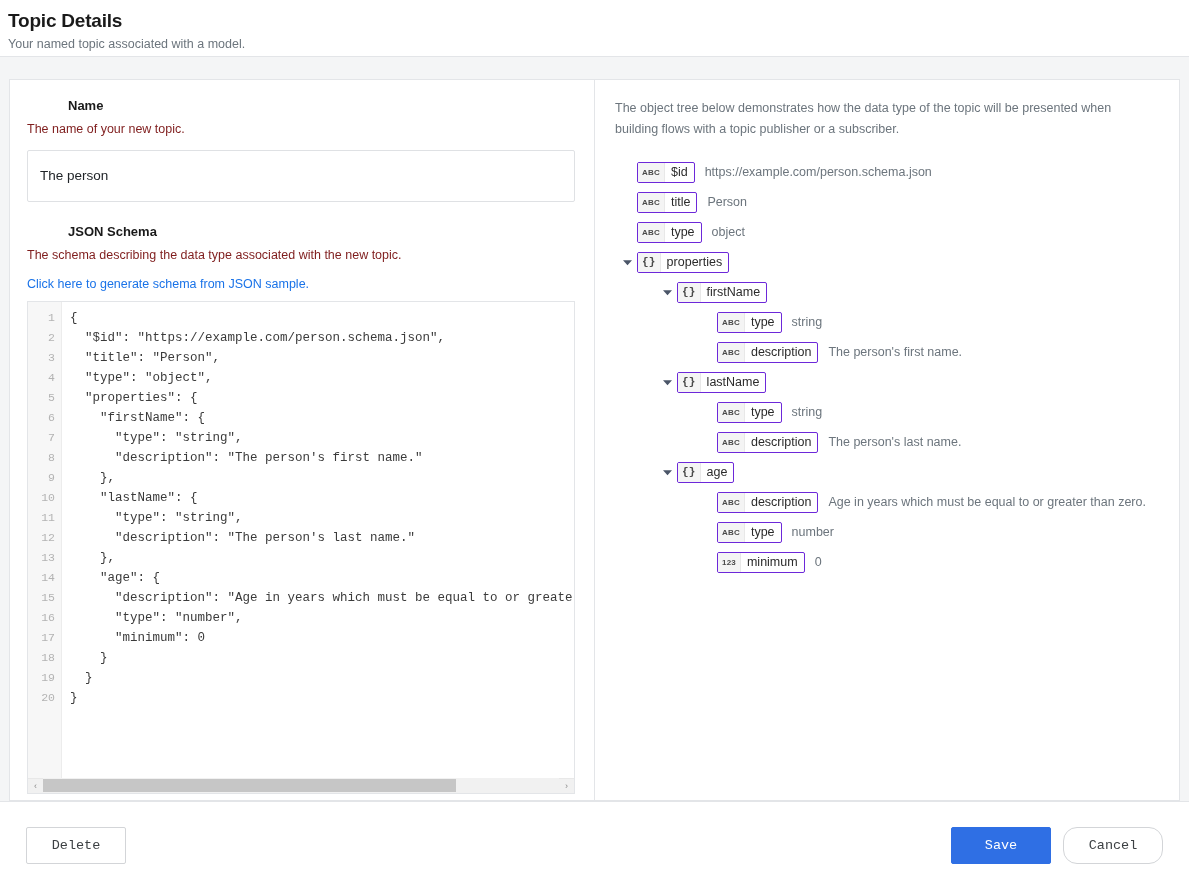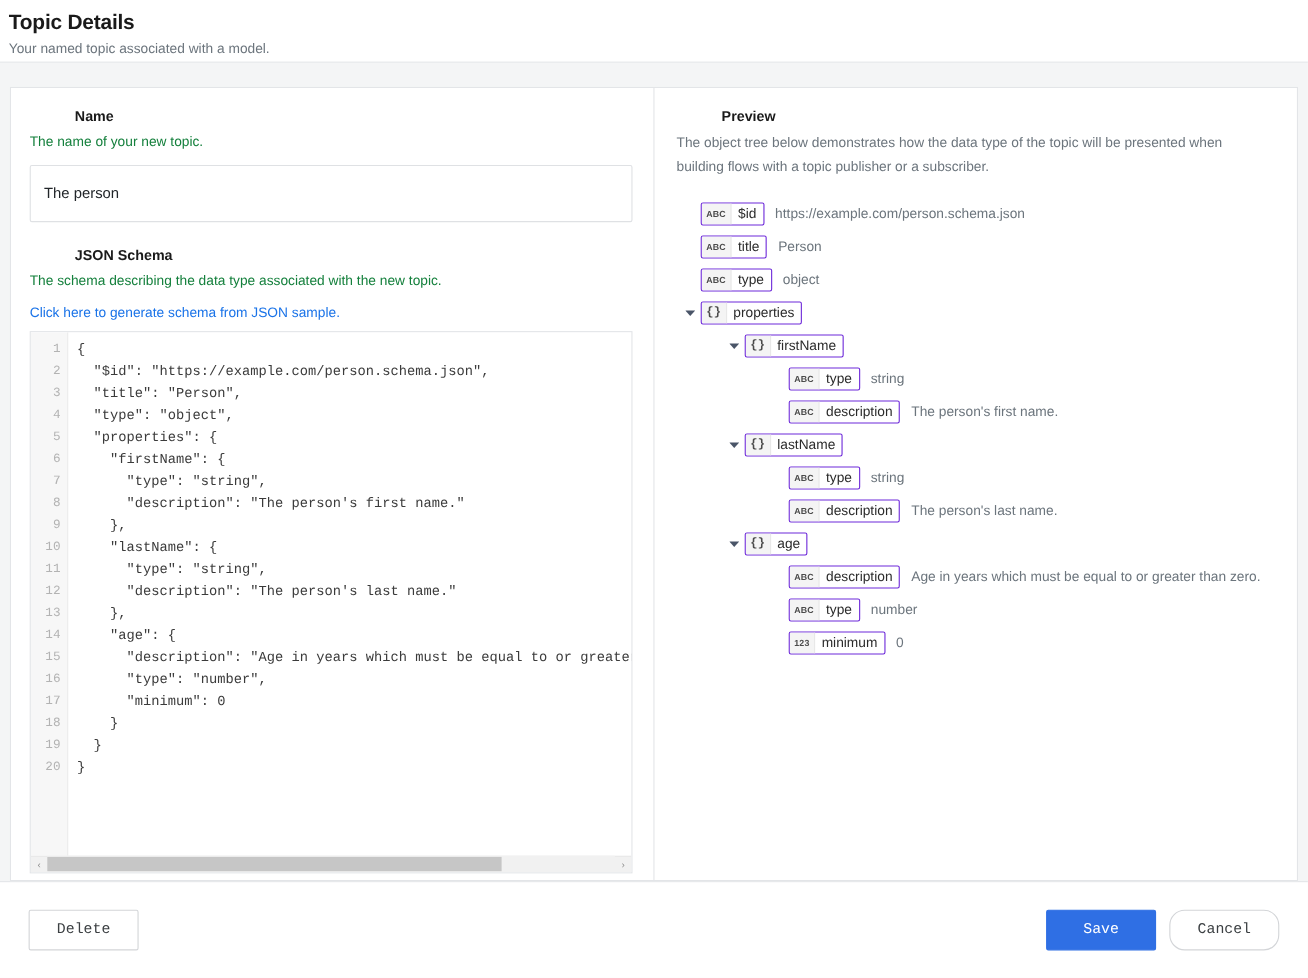--- a/index.html
+++ b/index.html
@@ -57,21 +57,21 @@
 
   .field-label {
     font-size: 13px;
     font-weight: bold;
     color: #1a1a1a;
     margin-bottom: 7px;
     padding-left: 41px;
   }
   .field-help {
     font-size: 12.5px;
-    color: #15803d;
+    color: #7f1d1d;
     margin-bottom: 11px;
     line-height: 1.5;
   }
   .link {
     font-size: 12.5px;
     color: #1a73e8;
     text-decoration: none;
     cursor: pointer;
     display: inline-block;
     margin-bottom: 10px;
@@ -298,21 +298,20 @@
           <div class="scroll-arrow">‹</div>
           <div class="scroll-track">
             <div class="scroll-thumb" style="width: 80%;"></div>
           </div>
           <div class="scroll-arrow">›</div>
         </div>
       </div>
     </div>
 
     <div class="panel-right">
-      <div class="field-label">Preview</div>
       <div class="preview-desc">The object tree below demonstrates how the data type of the topic will be presented when building flows with a topic publisher or a subscriber.</div>
       <div class="tree">
           <div class="tree-row" style="padding-left: 0px;">
             <div class="tw-arrow"></div>
             <div class="chip">
               <div class="chip-badge">ABC</div>
               <div class="chip-key">$id</div>
             </div>
             <div class="tree-value">https://example.com/person.schema.json</div>
           </div>

